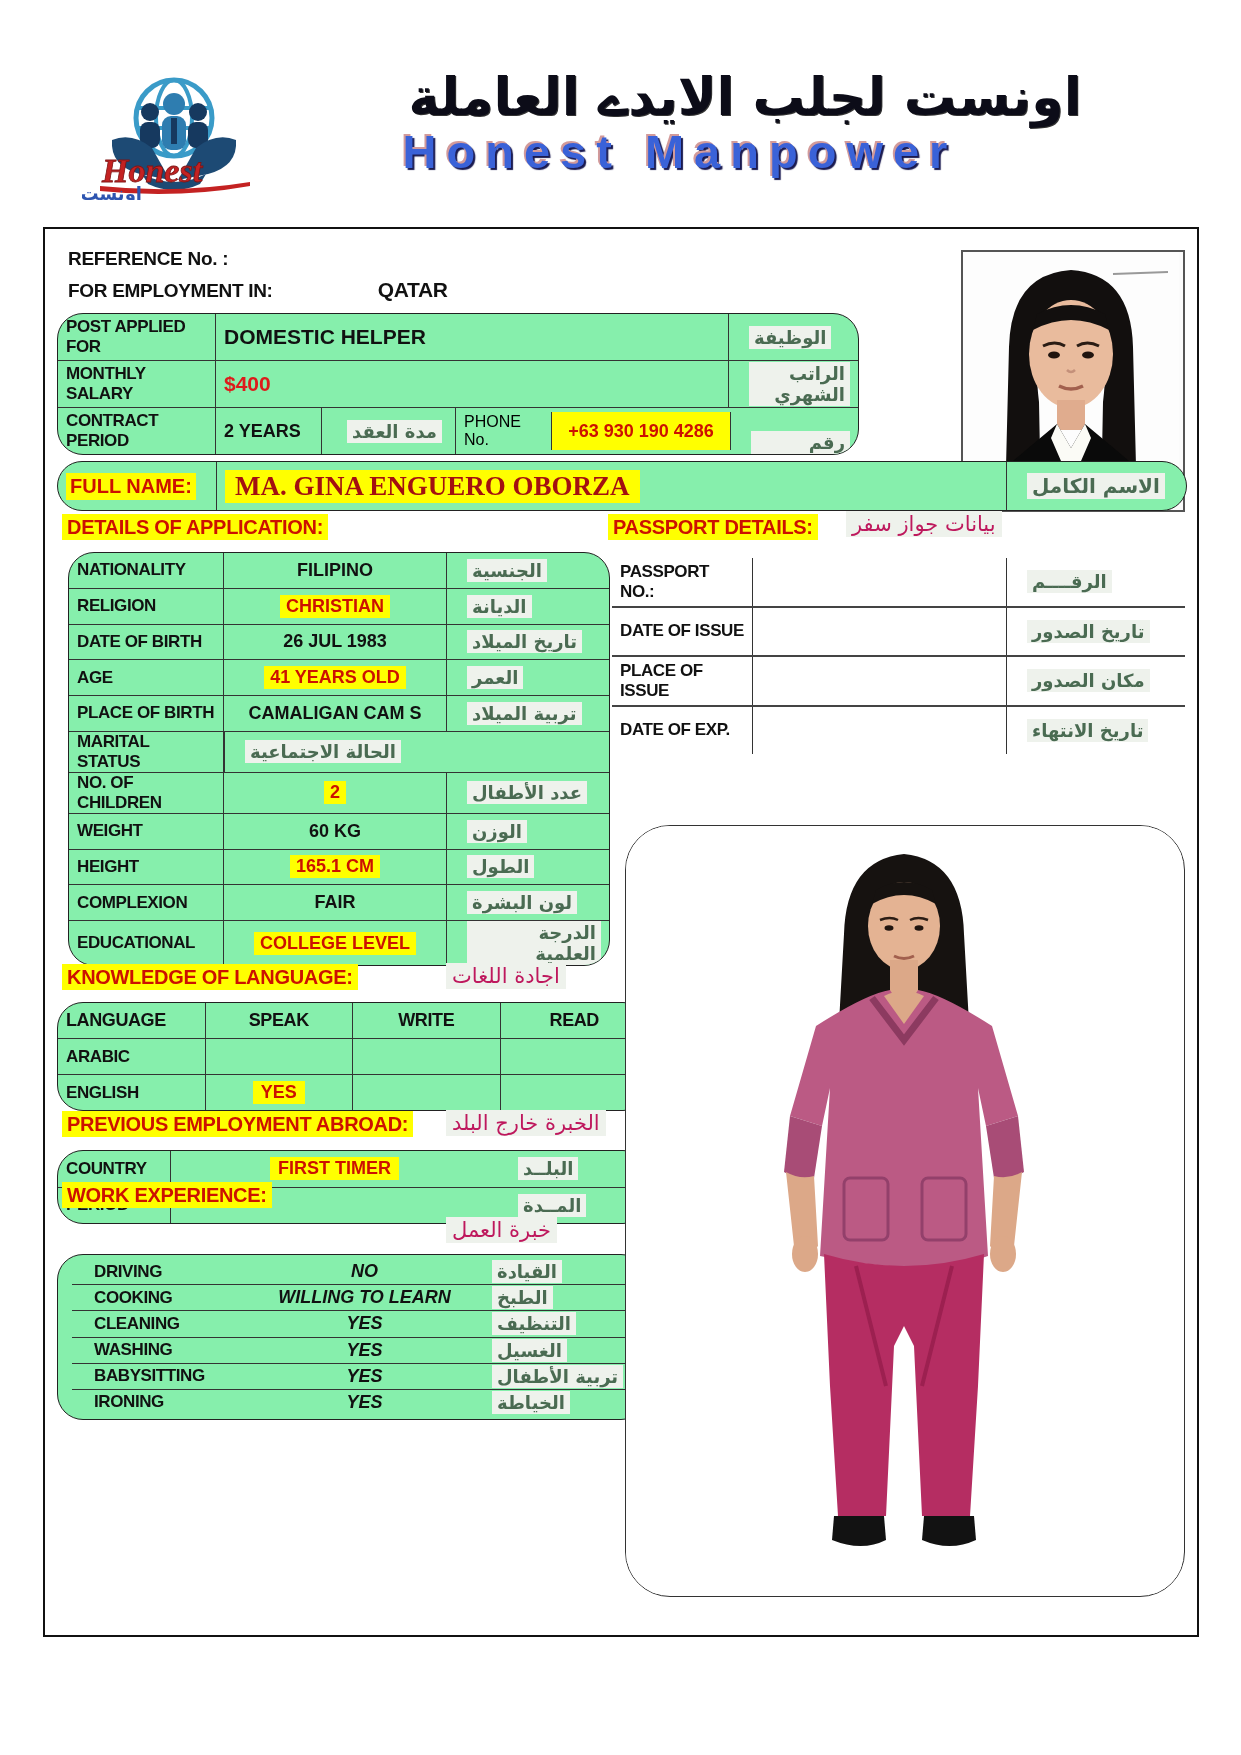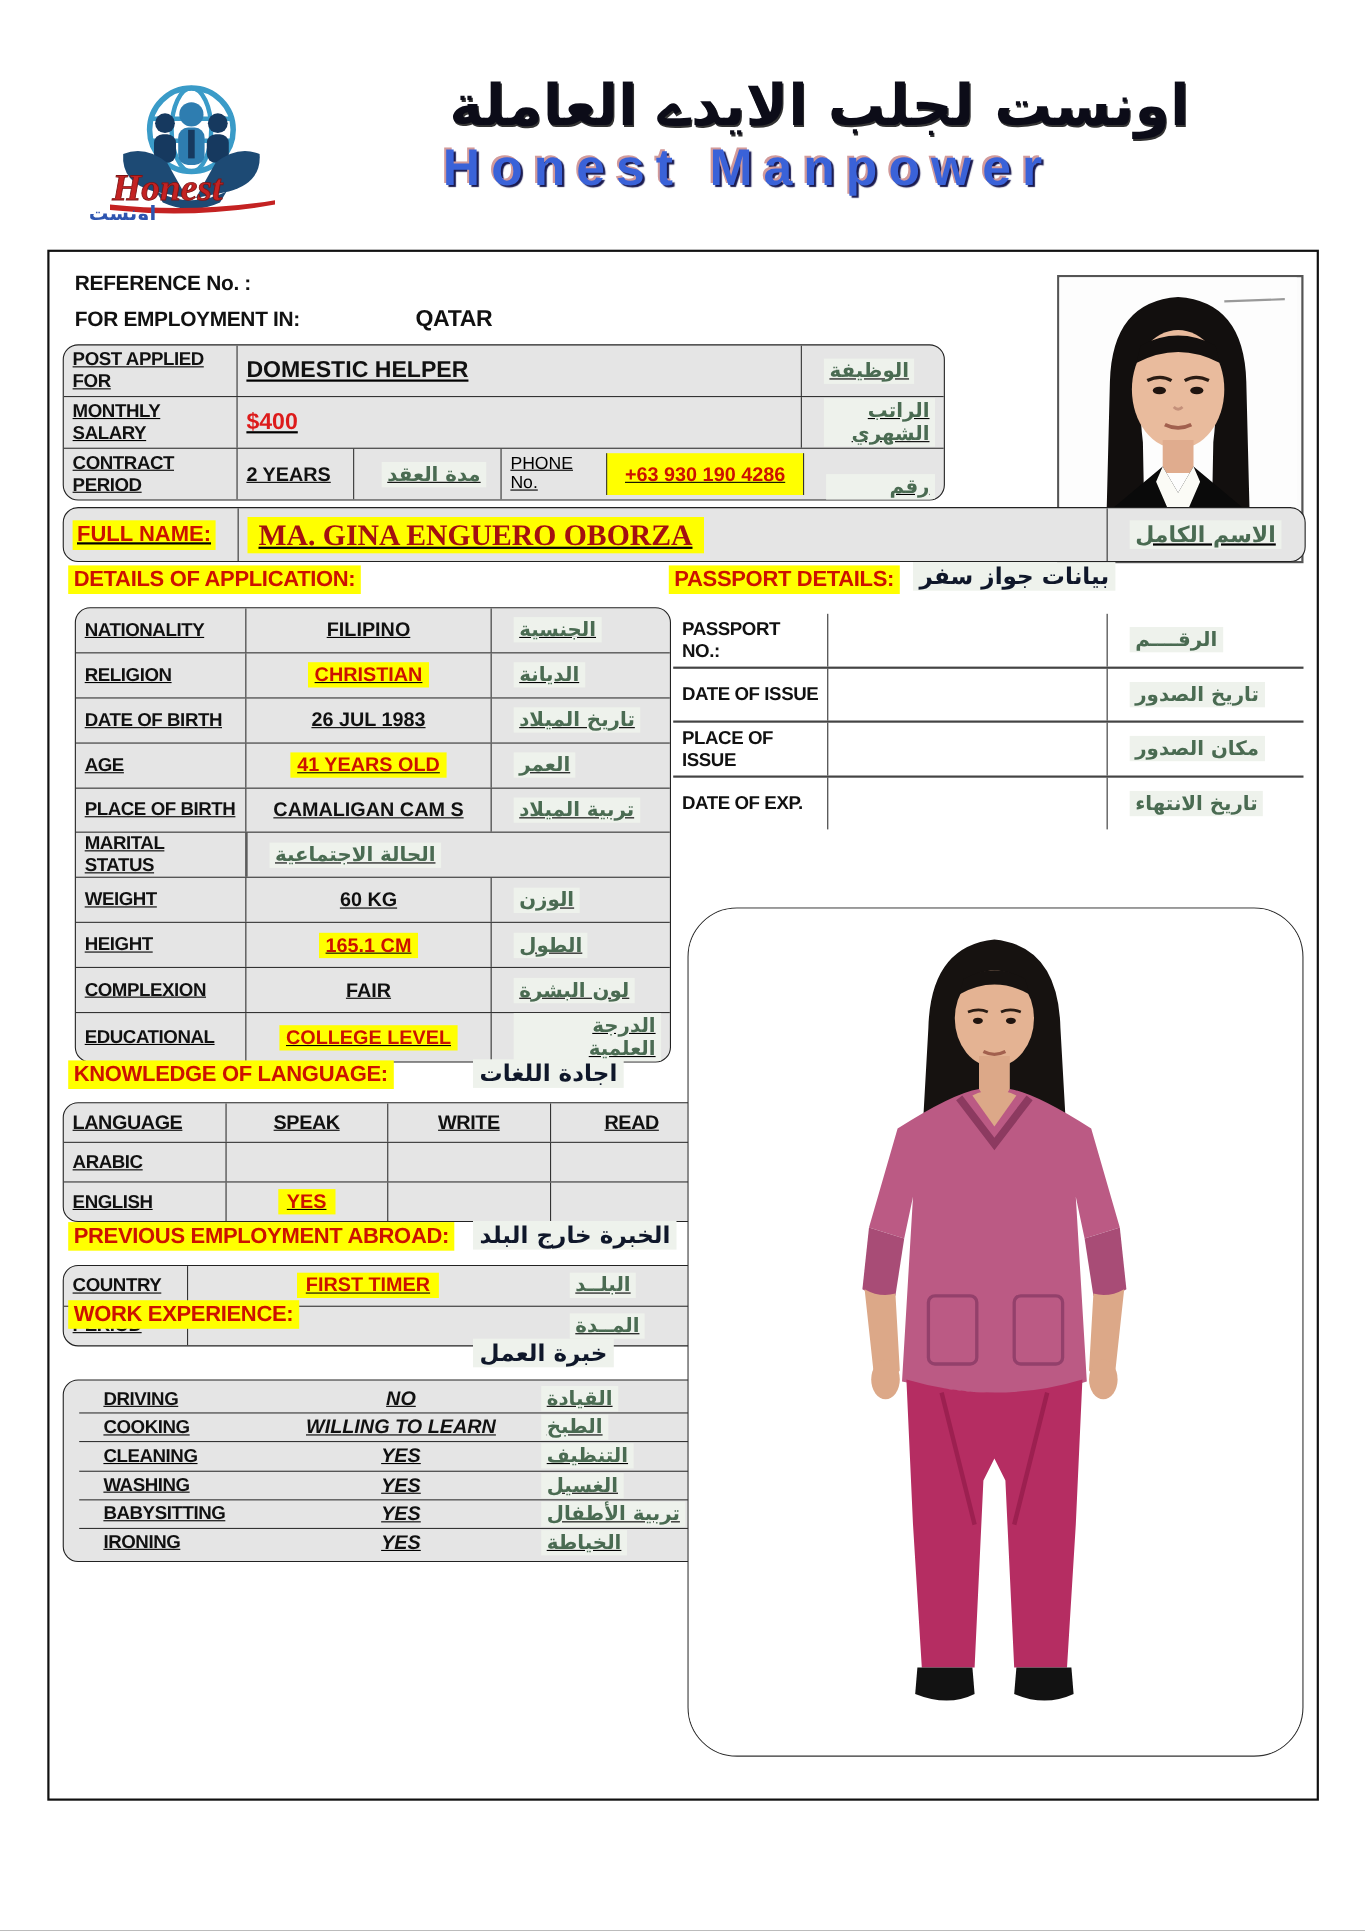--- a/index.html
+++ b/index.html
@@ -21,21 +21,21 @@
     text-shadow:-2px -2px 0 #d29a9a,2px 2px 1px #1a1a50;
   }
   
   .logo{left:82px;top:70px;width:180px;height:130px;}
   
   .main-border{left:43px;top:227px;width:1152px;height:1406px;border:2px solid #111;}
   .ref1{left:68px;top:248px;font-size:19px;font-weight:bold;color:#111;letter-spacing:-0.3px;}
   .ref2{left:68px;top:278px;font-size:19px;font-weight:bold;color:#111;letter-spacing:-0.3px;}
   .ref2 .country{margin-left:100px;font-size:21px;}
   
-  .roundbox{border:1.8px solid #222;border-radius:14px;overflow:hidden;background:#e5e5e5;text-decoration:underline;}
+  .roundbox{border:1.8px solid #222;border-radius:26px;overflow:hidden;background:#86efac;}
   .cell{display:flex;align-items:center;box-sizing:border-box;padding:0 8px;}
   .lbl{font-weight:bold;font-size:17px;color:#111;letter-spacing:-0.4px;}
   .val{font-weight:bold;font-size:18px;color:#111;justify-content:center;text-align:center;}
   .arb{
     font-family:"DejaVu Sans",sans-serif;font-weight:bold;font-size:18px;
     color:#4a6b52;justify-content:flex-end;direction:rtl;padding-left:20px;
   }
   .arb span{background:#eef2ec;padding:1px 5px;}
   .hl{background:#ffff00;color:#cc1100;}
   .redtxt{color:#dd1b1b;}
@@ -50,21 +50,21 @@
   
   .fullname{left:57px;top:461px;width:1128px;height:48px;display:flex;}
   .fn-lbl{width:158px;font-size:20px;font-weight:bold;}
   .fn-lbl span{background:#ffff00;color:#cc1100;padding:2px 4px;}
   .fn-val{flex:1;font-family:"Liberation Serif",serif;font-size:27px;font-weight:bold;}
   .fn-val span{background:#ffff00;color:#a31010;padding:1px 10px;}
   .fn-arb{width:180px;}
   
   .sec-hdr{font-size:20px;font-weight:bold;letter-spacing:-0.3px;}
   .sec-hdr span{background:#ffff00;color:#cc1100;padding:2px 5px;}
-  .sec-arb{font-family:"DejaVu Sans",sans-serif;font-weight:bold;font-size:21px;color:#0f172a;direction:rtl;}
+  .sec-arb{font-family:"DejaVu Sans",sans-serif;font-weight:normal;font-size:21px;color:#be185d;direction:rtl;margin-left:16px;}
   .sec-arb span{background:#eef2ec;padding:1px 6px;}
   
   .details{left:68px;top:552px;width:540px;height:412px;display:flex;flex-direction:column;}
   .details .row{display:flex;flex:1;}
   .details .c1{width:155px;}
   .details .c2{width:222px;justify-content:center;}
   .details .c2 em{font-style:normal;padding:1px 6px;}
   .details .c3{flex:1;}
   
   .pass{left:612px;top:558px;width:573px;height:196px;display:flex;flex-direction:column;}
@@ -255,20 +255,29 @@
           <span>تربية الميلاد</span>
         </div>
     </div>
     <div class="row bdr-b">
       <div class="cell lbl c1 bdr-r">MARITAL STATUS</div>
       <div class="cell arb c3 bdr-l">
           <span>الحالة الاجتماعية</span>
         </div>
     </div>
     <div class="row bdr-b">
+      <div class="cell lbl c1 bdr-r">NO. OF CHILDREN</div>
+      <div class="cell val c2">
+          <em class="hl">2</em>
+        </div>
+      <div class="cell arb c3 bdr-l">
+          <span>عدد الأطفال</span>
+        </div>
+    </div>
+    <div class="row bdr-b">
       <div class="cell lbl c1 bdr-r">WEIGHT</div>
       <div class="cell val c2">
           <em>60 KG</em>
         </div>
       <div class="cell arb c3 bdr-l">
           <span>الوزن</span>
         </div>
     </div>
     <div class="row bdr-b">
       <div class="cell lbl c1 bdr-r">HEIGHT</div>

